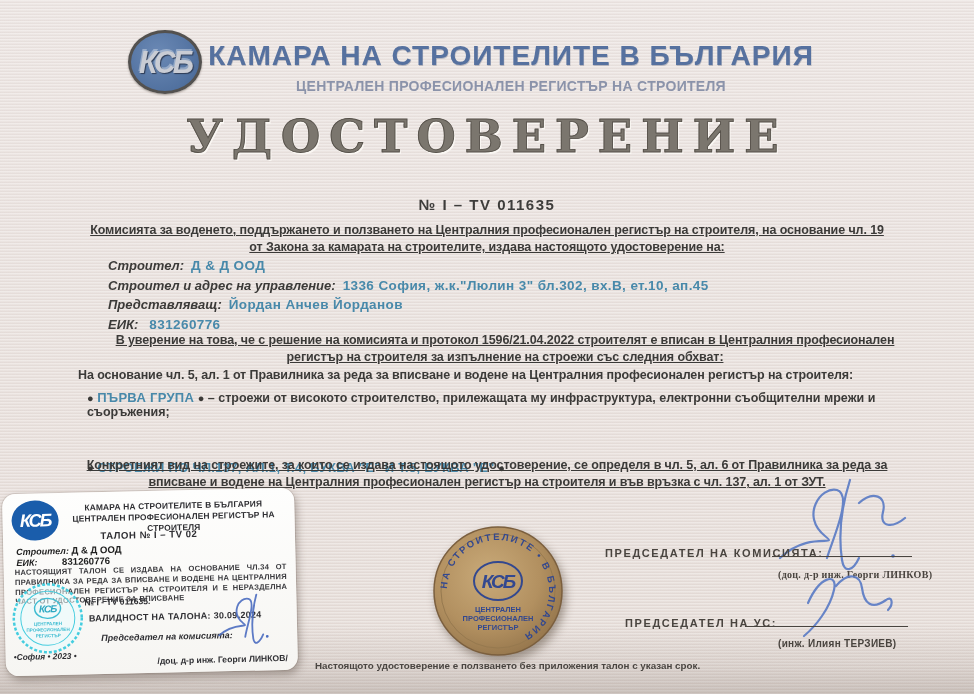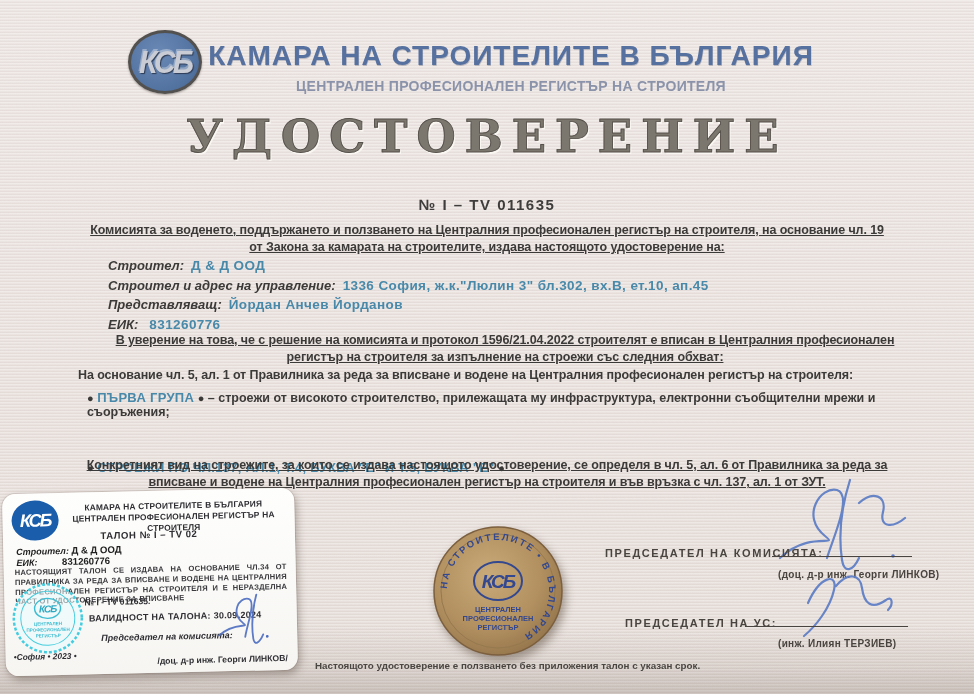--- a/index.html
+++ b/index.html
@@ -156,21 +156,21 @@
       <text x="68" y="107" text-anchor="middle" font-size="7.5" font-weight="bold" fill="#33488f">РЕГИСТЪР</text>
     </svg>
   </div>
 
   <svg class="abs" style="left:755px; top:478px;" width="180" height="105">
     <path class="ink" d="M 25,80 C 55,52 85,70 70,58 C 45,38 66,8 82,12 C 98,17 78,60 72,80 M 95,2 C 86,30 83,55 87,82 C 89,96 98,93 104,80 M 104,25 C 118,12 132,18 128,34 C 124,50 138,50 150,40"></path>
     <circle cx="138" cy="78" r="1.8" fill="#5b7cc4"></circle>
   </svg>
   <div class="abs sig-label" style="left:605px; top:547px;">ПРЕДСЕДАТЕЛ НА КОМИСИЯТА:</div>
   <div class="abs sig-line" style="left:772px; top:542px; width:140px; height:15px;"></div>
-  <div class="abs sig-name" style="left:778px; top:569px;">(доц. д-р инж.  Георги ЛИНКОВ)</div>
+  <div class="abs sig-name" style="left:778px; top:569px;font-family:Liberation Serif, serif;">(доц. д-р инж.  Георги ЛИНКОВ)</div>
 
   <svg class="abs" style="left:790px; top:568px;" width="120" height="75">
     <path class="ink" d="M 18,35 C 30,8 48,4 44,22 C 40,40 26,58 14,68 M 46,18 C 58,4 70,6 72,20 C 74,36 82,42 96,32 C 102,27 104,36 98,42"></path>
   </svg>
   <div class="abs sig-label" style="left:625px; top:617px;">ПРЕДСЕДАТЕЛ НА УС:</div>
   <div class="abs sig-line" style="left:745px; top:612px; width:163px; height:15px;"></div>
   <div class="abs sig-name" style="left:778px; top:638px;">(инж.  Илиян ТЕРЗИЕВ)</div>
 
   <div class="abs footnote">Настоящото удостоверение е ползването без приложения талон с указан срок.</div>
 

